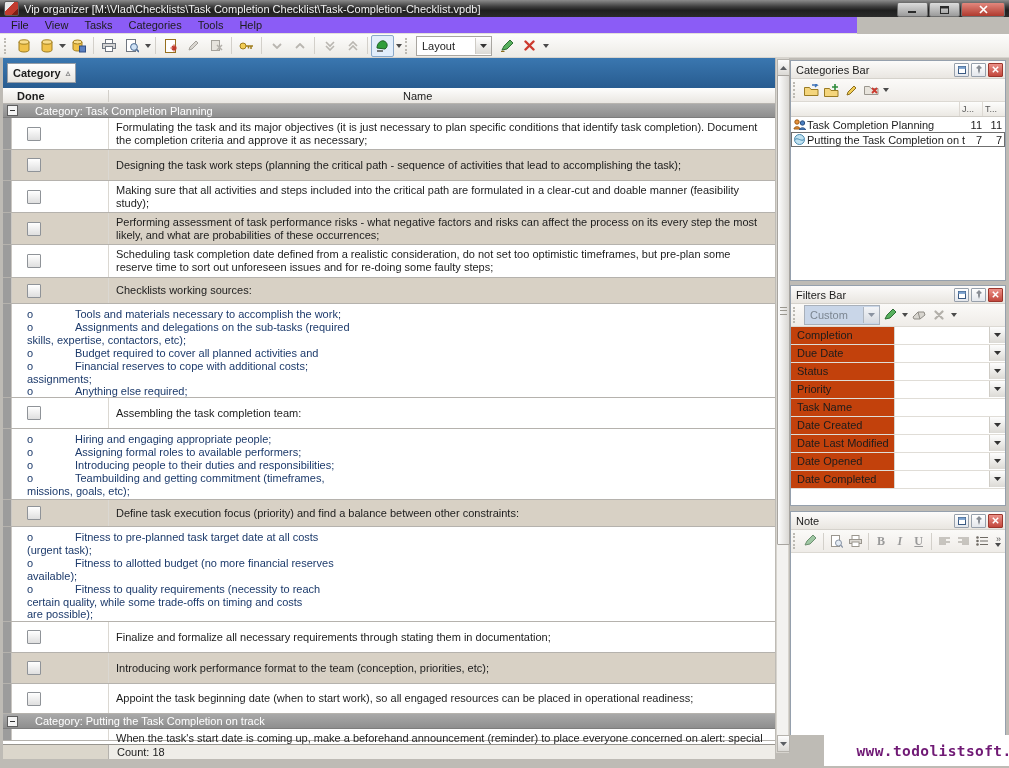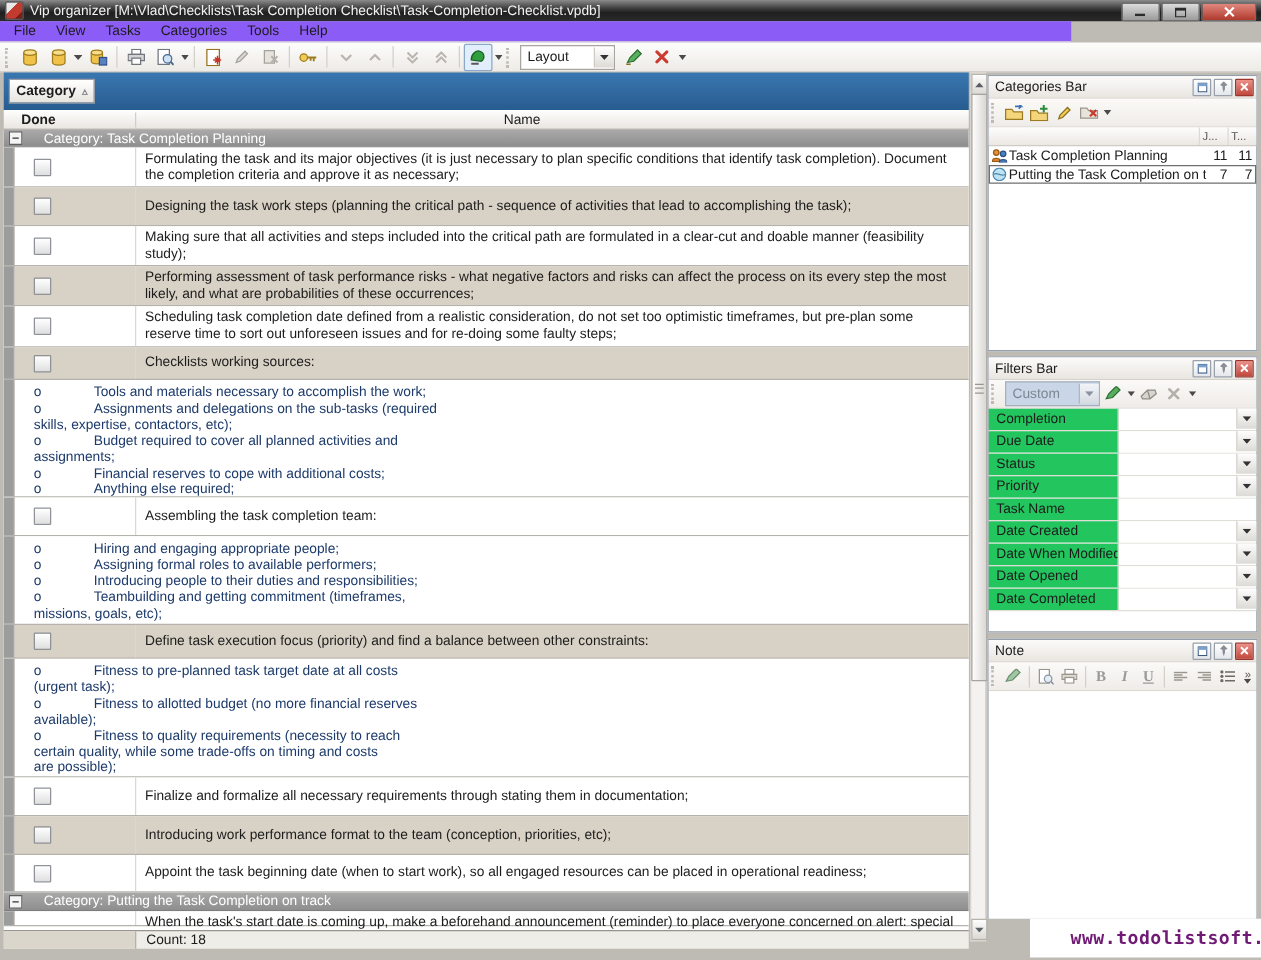--- a/index.html
+++ b/index.html
@@ -88,21 +88,21 @@
   .pibtn{width:20px;height:19px;display:flex;align-items:center;justify-content:center;}
   .cath{height:14px;display:flex;background:linear-gradient(#fdfdfc,#ebe8e3);border-bottom:1px solid #cfccc6;
     font-size:9px;color:#555;}
   .cath .sp{flex:1;} .cath .c{width:20px;border-left:1px solid #ddd9d3;padding-top:2px;text-align:left;padding-left:2px;}
   .catrow{height:15px;display:flex;align-items:center;}
   .catrow .cicon{width:16px;display:flex;justify-content:center;}
   .catrow .clabel{flex:1;white-space:nowrap;overflow:hidden;}
   .catrow .cnum{width:20px;text-align:right;padding-right:3px;box-sizing:border-box;}
   .catrow.selected{outline:1px solid #6f6f6f;outline-offset:-1px;}
   .frow{height:17px;display:flex;border-bottom:1px solid #e0ddd7;}
-  .flabel{width:104px;background:#22c55e;border-right:1px solid #d8d5cf;padding:2px 0 0 6px;
+  .flabel{width:104px;background:#c2410c;border-right:1px solid #d8d5cf;padding:2px 0 0 6px;
     box-sizing:border-box;white-space:nowrap;overflow:hidden;}
   .fval{flex:1;background:#fff;position:relative;}
   .fdd{position:absolute;right:0;top:0;width:15px;height:16px;border-left:1px solid #cfccc6;
     background:linear-gradient(#fdfdfd,#dcdad5);display:flex;align-items:center;justify-content:center;}
   .fcombo{width:74px;height:18px;border:1px solid #a8b0ba;background:#c9d6e8;display:flex;align-items:center;margin-left:3px;}
   .fcombo .cval{flex:1;padding-left:5px;color:#7c8691;}
   .fcombo .cbtn{width:15px;height:16px;border-left:1px solid #aeb6c0;background:linear-gradient(#f2f4f7,#d6dbe2);
     display:flex;align-items:center;justify-content:center;}
   .notechar{font-family:"Liberation Serif", serif;font-weight:bold;color:#9a9a9a;font-size:12px;}
   .ov{margin-left:auto;display:flex;flex-direction:column;align-items:center;width:14px;color:#555;}
@@ -352,22 +352,22 @@
       <div class="namecell">Checklists working sources:</div>
     </div>
 
     <div class="grow" style="height:94px">
       <div class="indent"></div>
       <div class="blbody">
         <div class="bline"><span class="omark">o</span><span>Tools and materials necessary to accomplish the work;</span></div>
         <div class="bline"><span class="omark">o</span><span>Assignments and delegations on the sub-tasks (required</span></div>
         <div class="bline"><span>skills, expertise, contactors, etc);</span></div>
         <div class="bline"><span class="omark">o</span><span>Budget required to cover all planned activities and</span></div>
+        <div class="bline"><span class="omark">o</span><span>Financial reserves to cope with additional costs;</span></div>
         <div class="bline"><span>assignments;</span></div>
-        <div class="bline"><span class="omark">o</span><span>Financial reserves to cope with additional costs;</span></div>
         <div class="bline"><span class="omark">o</span><span>Anything else required;</span></div>
       </div>
     </div>
 
     <div class="grow" style="height:31px">
       <div class="indent"></div>
       <div class="donecell">
           <span class="cb"></span>
         </div>
       <div class="namecell">Assembling the task completion team:</div>
@@ -653,21 +653,21 @@
       <span class="flabel">Date Created</span>
       <span class="fval">
           <span class="fdd">
             <svg width="7" height="4">
               <path d="M0 0 L7 0 L3.5 4 Z" fill="#333"></path>
             </svg>
           </span>
         </span>
     </div>
     <div class="frow">
-      <span class="flabel">Date When Modified</span>
+      <span class="flabel">Date Last Modified</span>
       <span class="fval">
           <span class="fdd">
             <svg width="7" height="4">
               <path d="M0 0 L7 0 L3.5 4 Z" fill="#333"></path>
             </svg>
           </span>
         </span>
     </div>
     <div class="frow">
       <span class="flabel">Date Opened</span>

